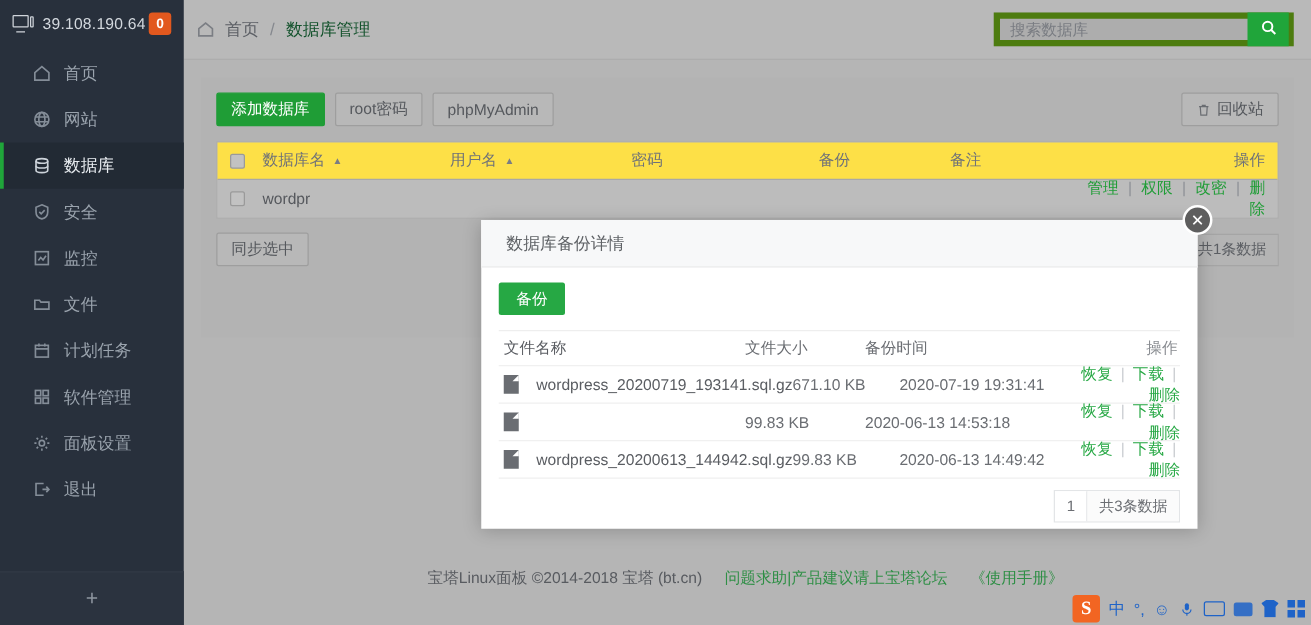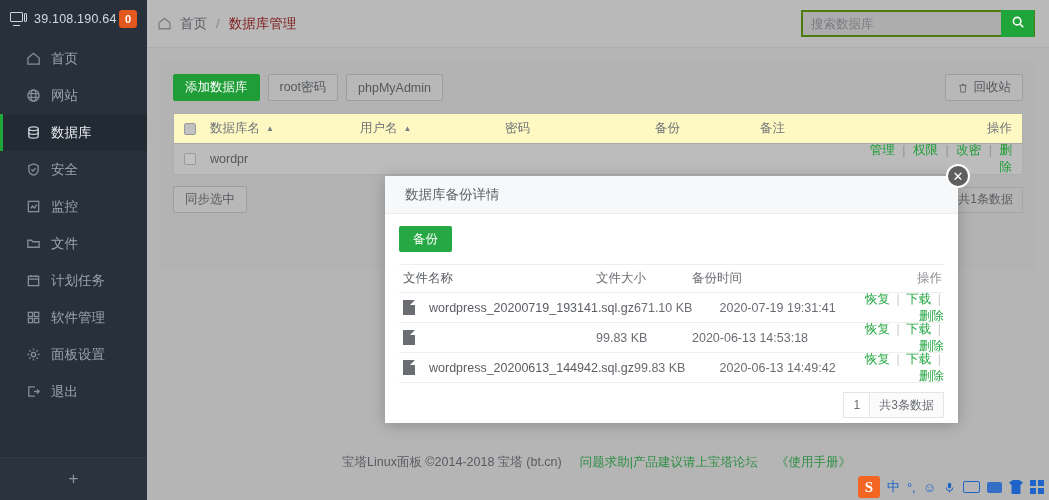--- a/index.html
+++ b/index.html
@@ -75,26 +75,26 @@
   }
   .topbar {
     height: 48px; background: #b9b9b9;
     display: flex; align-items: center;
     padding: 0 14px 0 10px;
     border-bottom: 1px solid #adadad;
   }
   .crumb { display: flex; align-items: center; color: #5d6066; font-size: 13.5px; }
   .crumb .home { width: 16px; height: 15px; margin-right: 7px; color: #7b7e84; }
   .crumb .sep { margin: 0 9px; color: #85888e; }
-  .crumb .cur { color: #7f1d1d; }
+  .crumb .cur { color: #14532d; }
 
   .search-wrap { margin-left: auto; display: flex; align-items: center; }
   .search-box {
     display: flex; align-items: center;
-    border: 2px solid #4d7c0f;
+    border: 5px solid #4d7c0f;
     height: 27px; background: #adadad;
   }
   .search-box input {
     width: 198px; height: 25px; border: none; outline: none;
     background: transparent; padding: 0 8px;
     font-size: 12.5px; color: #4b4e53;
     font-family: "Liberation Sans", sans-serif;
   }
   .search-box input::placeholder { color: #797c82; }
   .search-btn {
@@ -115,21 +115,21 @@
     border: 1px solid #9e9e9e; background: #b8b8b8; color: #55585d;
     margin-right: 8px; white-space: nowrap;
   }
   .btn.green { background: #1f9d36; border-color: #1f9d36; color: #fff; }
   .btn.recycle { margin-right: 0; }
   .btn .tico { margin-right: 5px; display:inline-flex; }
   .right-top { margin-left: auto; }
 
   .table { width: 100%; margin-top: 12px; background: #b8b8b8; border: 1px solid #adadad; }
   .trow { display: flex; align-items: center; height: 30px; padding: 0 10px; font-size: 12.5px; }
-  .thead { color: #6f7278; background: #fef9c3; border-bottom: 1px solid #a8a8a8; font-family: Liberation Serif, serif; }
+  .thead { color: #6f7278; background: #fde047; border-bottom: 1px solid #a8a8a8; font-family: Liberation Serif, serif; }
   .tbody-row { color: #55585d; background: #bcbcbc; }
   .cb {
     width: 12px; height: 12px; border: 1px solid #9a9a9a; background: #c2c2c2;
     border-radius: 2px; flex: 0 0 12px; margin-right: 14px; cursor: pointer;
   }
   .c-name { width: 150px; display:flex; align-items:center; }
   .c-user { width: 145px; display:flex; align-items:center; }
   .c-pass { width: 150px; }
   .c-bak  { width: 105px; }
   .c-note { flex: 1; }

